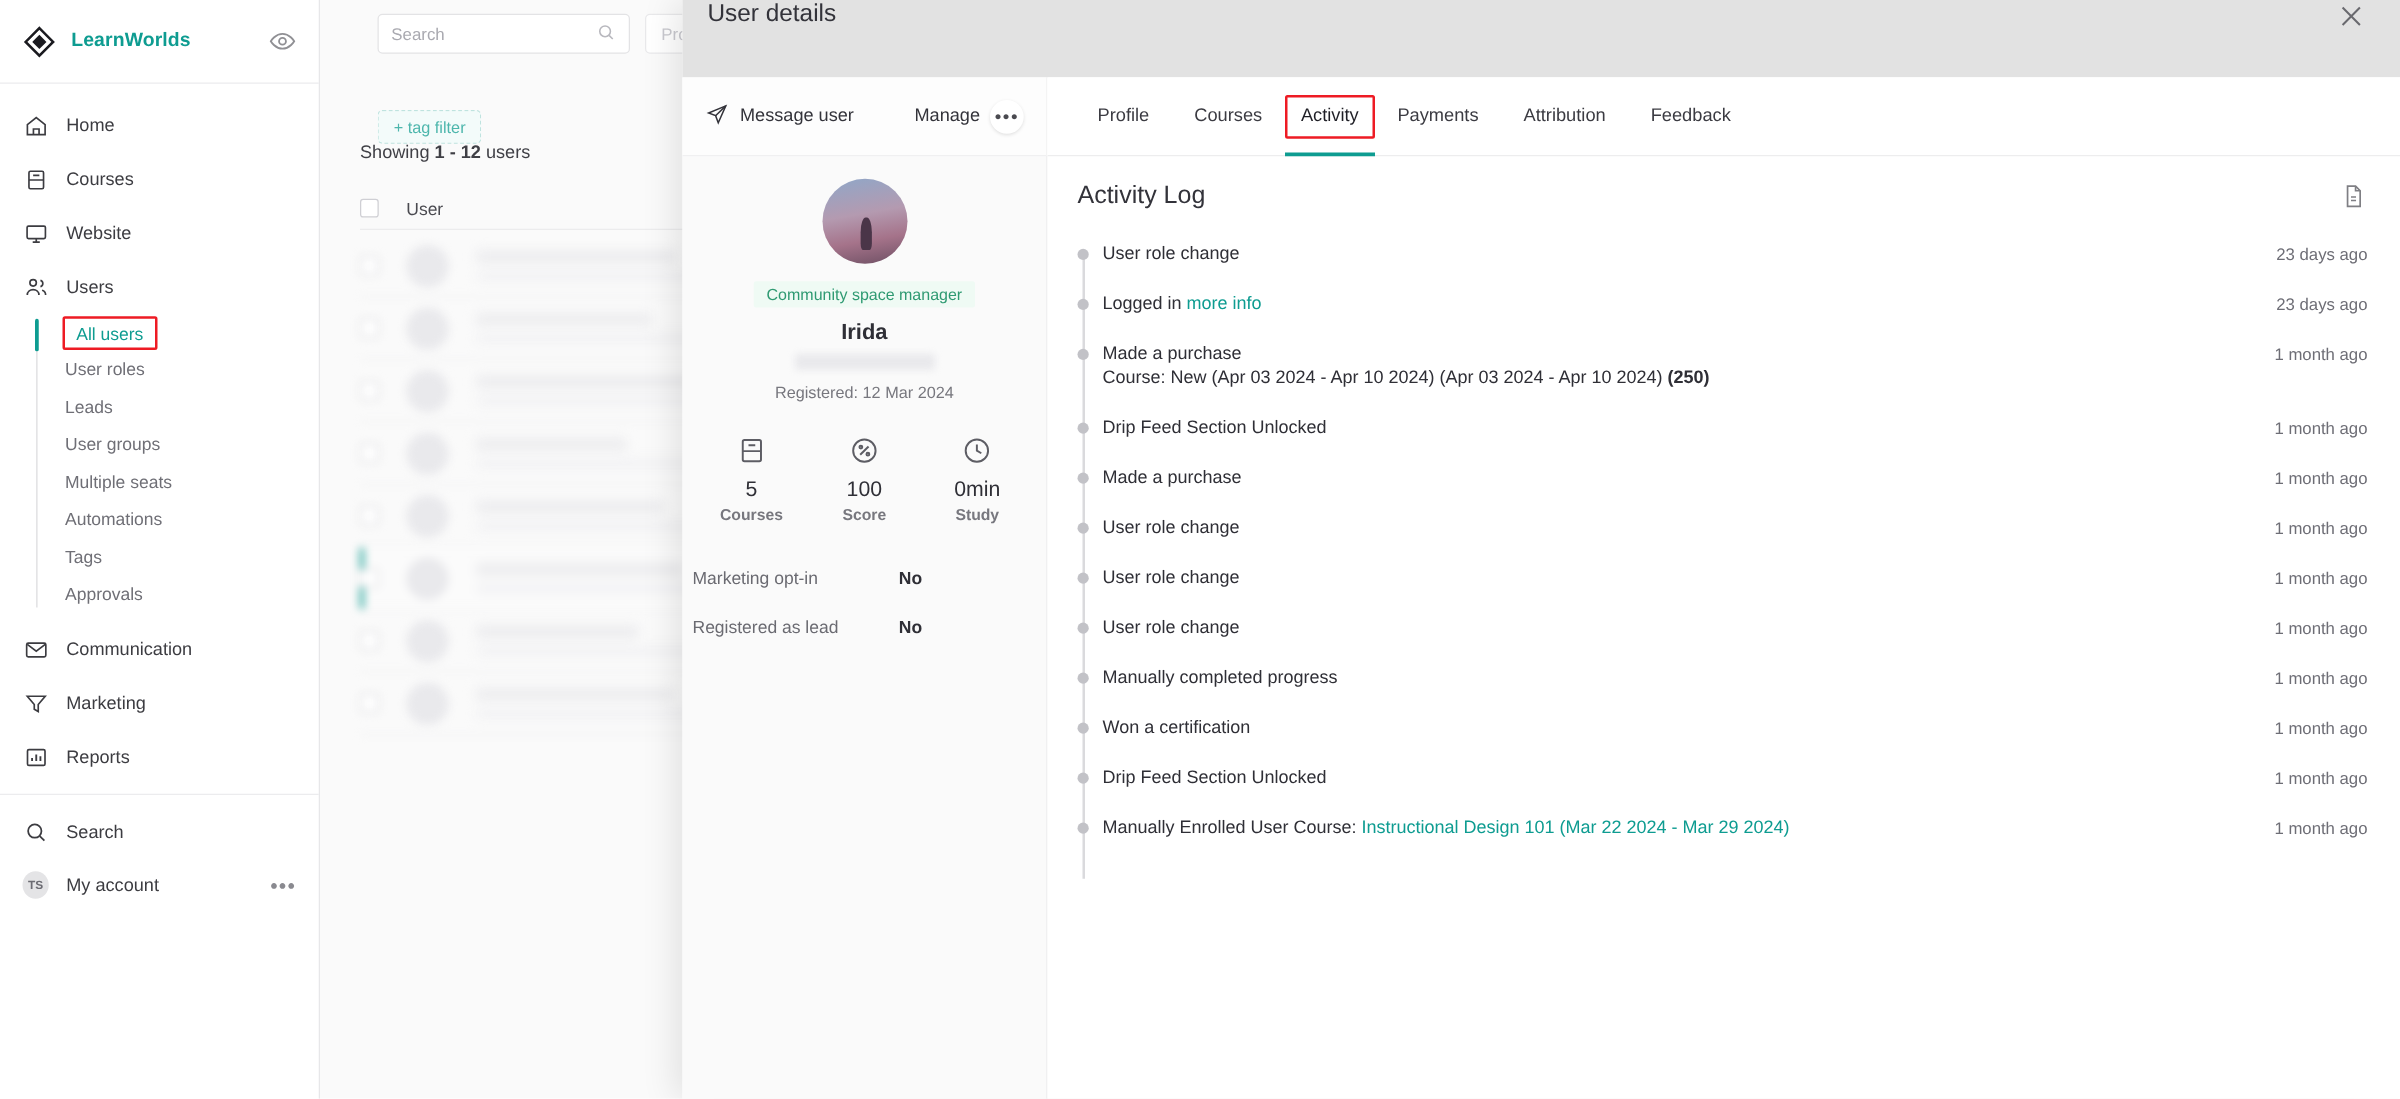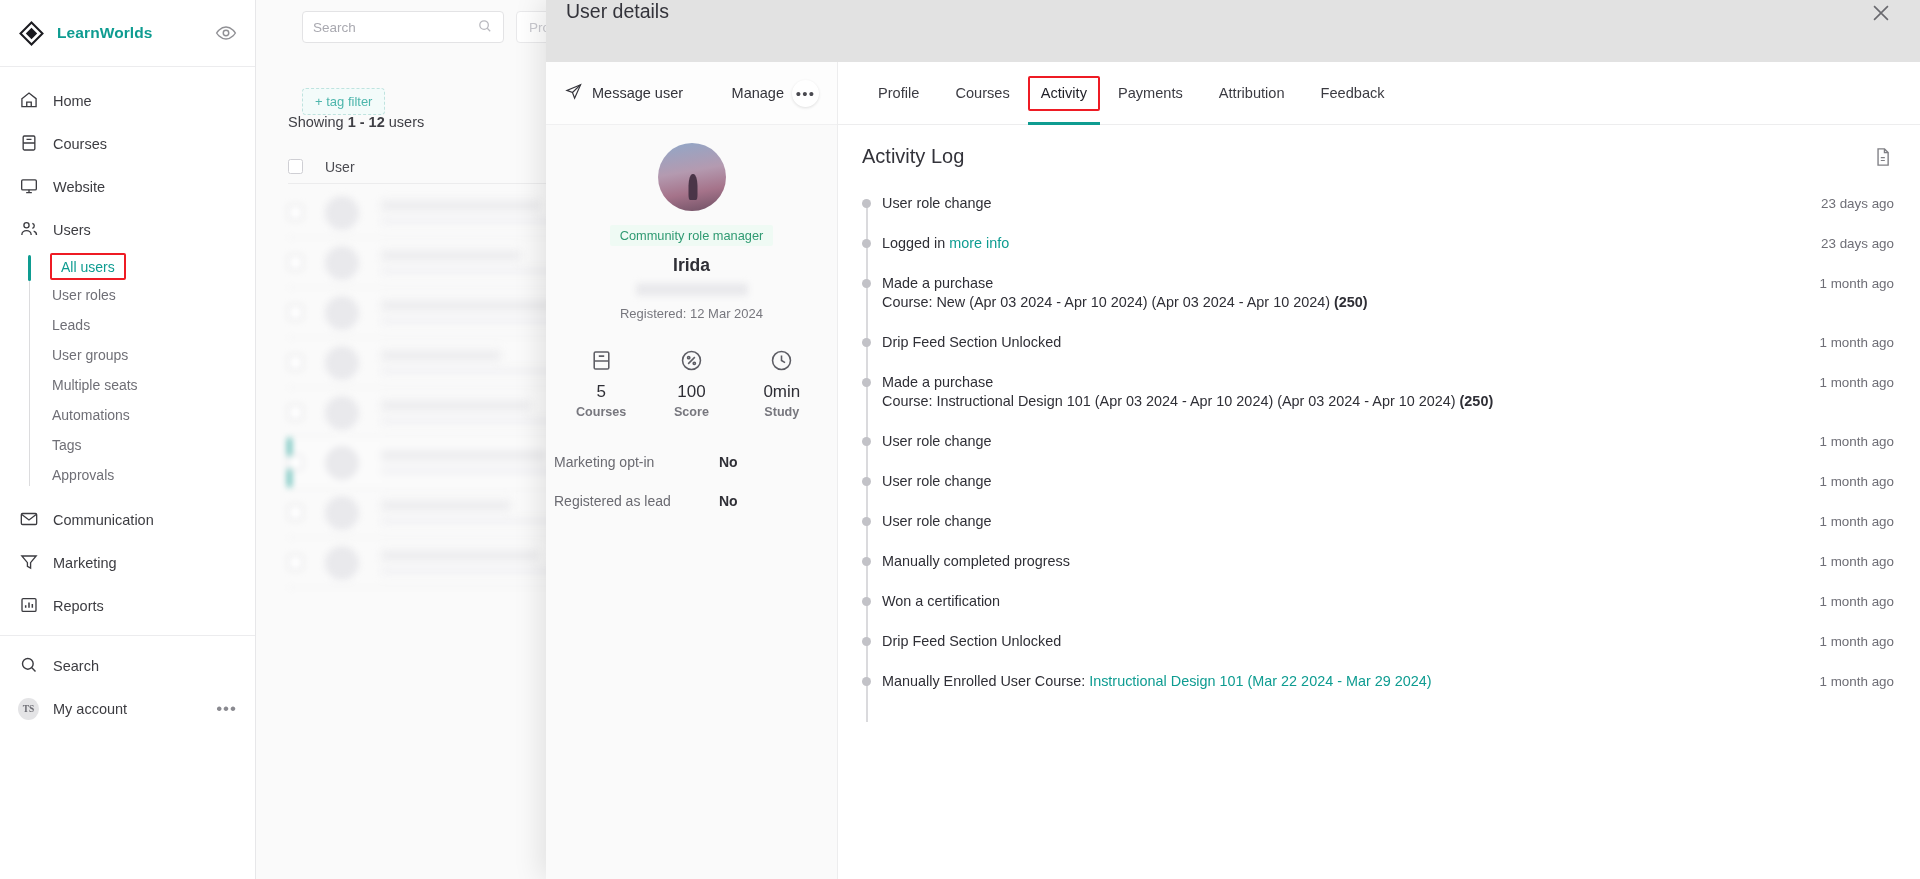--- a/index.html
+++ b/index.html
@@ -23,21 +23,21 @@
   }
   .brand-logo { width:27px; height:27px; flex:0 0 27px; }
   .brand-name { color:#0e9c91; font-size:15.5px; font-weight:700; letter-spacing:.1px; }
   .eye-btn { margin-left:auto; width:22px; height:22px; opacity:.65; cursor:pointer; }
 
   .nav { padding-top:12px; flex:1; }
   .nav-item {
     display:flex; align-items:center; gap:14px;
     height:43px; padding:0 18px; cursor:pointer; color:#3c3c41; font-size:14.5px;
   }
-  .nav-ico { width:21px; height:21px; flex:0 0 21px; display:flex; align-items:flex-start; justify-content:center;font-family:Liberation Serif, serif; }
+  .nav-ico { width:21px; height:21px; flex:0 0 21px; display:flex; align-items:flex-end; justify-content:center; }
   .nav-ico svg { display:block; }
 
   .sub-wrap { position:relative; margin:2px 0 8px 0; padding-left:36px; }
   .sub-rail { position:absolute; left:29px; top:2px; bottom:4px; width:1px; background:#dcdcde; }
   .sub-rail-active { position:absolute; left:28px; top:2px; height:26px; width:2.5px; background:#0e9c91; border-radius:2px; }
   .sub-item {
     height:30px; display:flex; align-items:center; font-size:14px;
     color:#6f6f76; cursor:pointer; padding-left:16px;
   }
   .sub-item.active { color:#0e9c91; }
@@ -447,21 +447,21 @@
             <span>Message user</span>
           </span>
           <span class="manage">
             <span>Manage</span>
             <span class="manage-dots">•••</span>
           </span>
         </div>
 
         <div class="profile-inner">
           <div class="pf-avatar"></div>
-          <div><span class="role-badge">Community role manager</span></div>
+          <div><span class="role-badge">Community space manager</span></div>
           <div class="pf-name">Irida</div>
           <div class="pf-email-blur"></div>
           <div class="pf-registered">Registered: 12 Mar 2024</div>
         </div>
 
         <div class="stats">
           <div class="stat">
             <div class="stat-ico">
               <svg viewBox="0 0 24 24" width="25" height="25" fill="none" stroke="#5d5d64" stroke-width="1.5">
                   <rect x="5" y="3.8" width="14" height="16.4" rx="1.3"></rect>
@@ -563,21 +563,21 @@
             </div>
 
             <div class="tl-item">
               <span class="tl-dot"></span>
               <span class="tl-text">Drip Feed Section Unlocked</span>
               <span class="tl-time">1 month ago</span>
             </div>
 
             <div class="tl-item">
               <span class="tl-dot"></span>
-              <span class="tl-text"><span>Made a purchase</span><span class="tl-sub"><span>Course: Instructional Design 101 (Apr 03 2024 - Apr 10 2024) (Apr 03 2024 - Apr 10 2024) </span><span class="bold">(250)</span></span></span>
+              <span class="tl-text"><span>Made a purchase</span></span>
               <span class="tl-time">1 month ago</span>
             </div>
 
             <div class="tl-item">
               <span class="tl-dot"></span>
               <span class="tl-text">User role change</span>
               <span class="tl-time">1 month ago</span>
             </div>
 
             <div class="tl-item">

